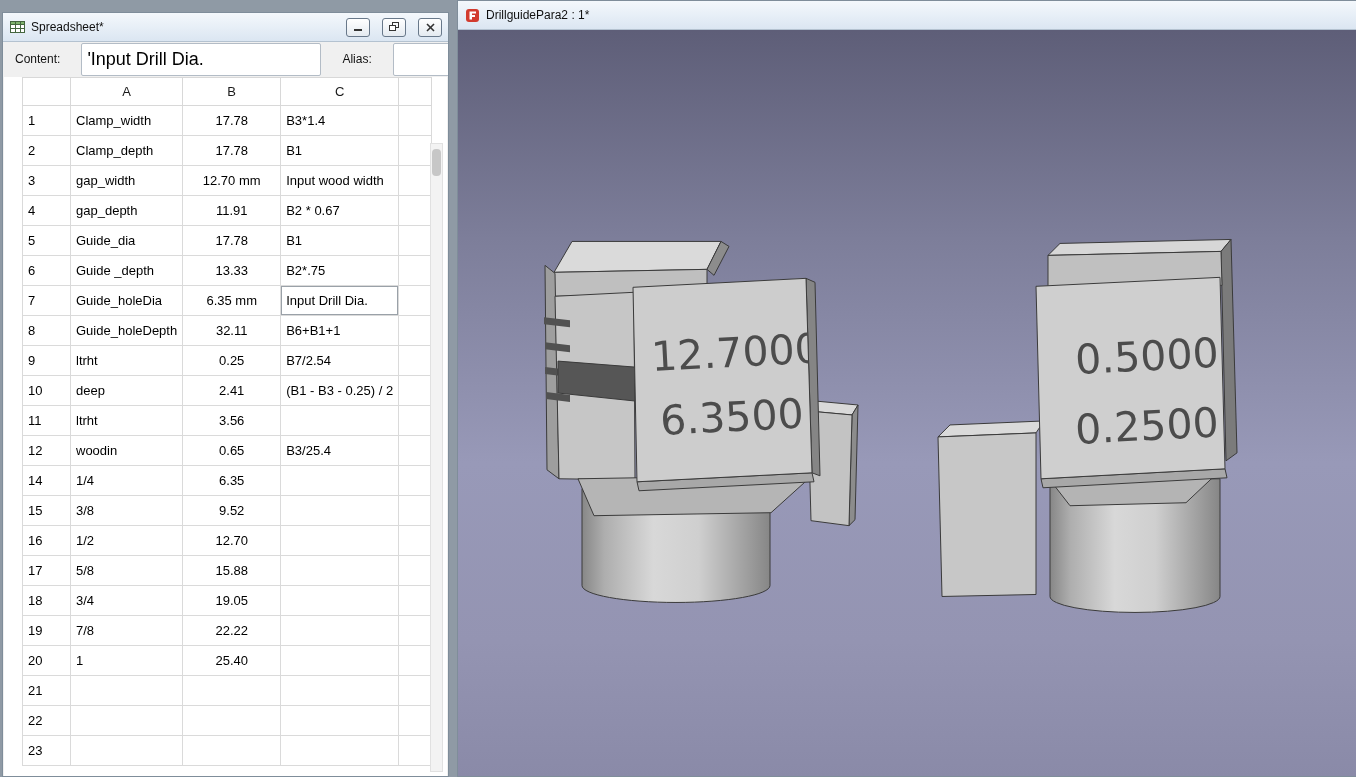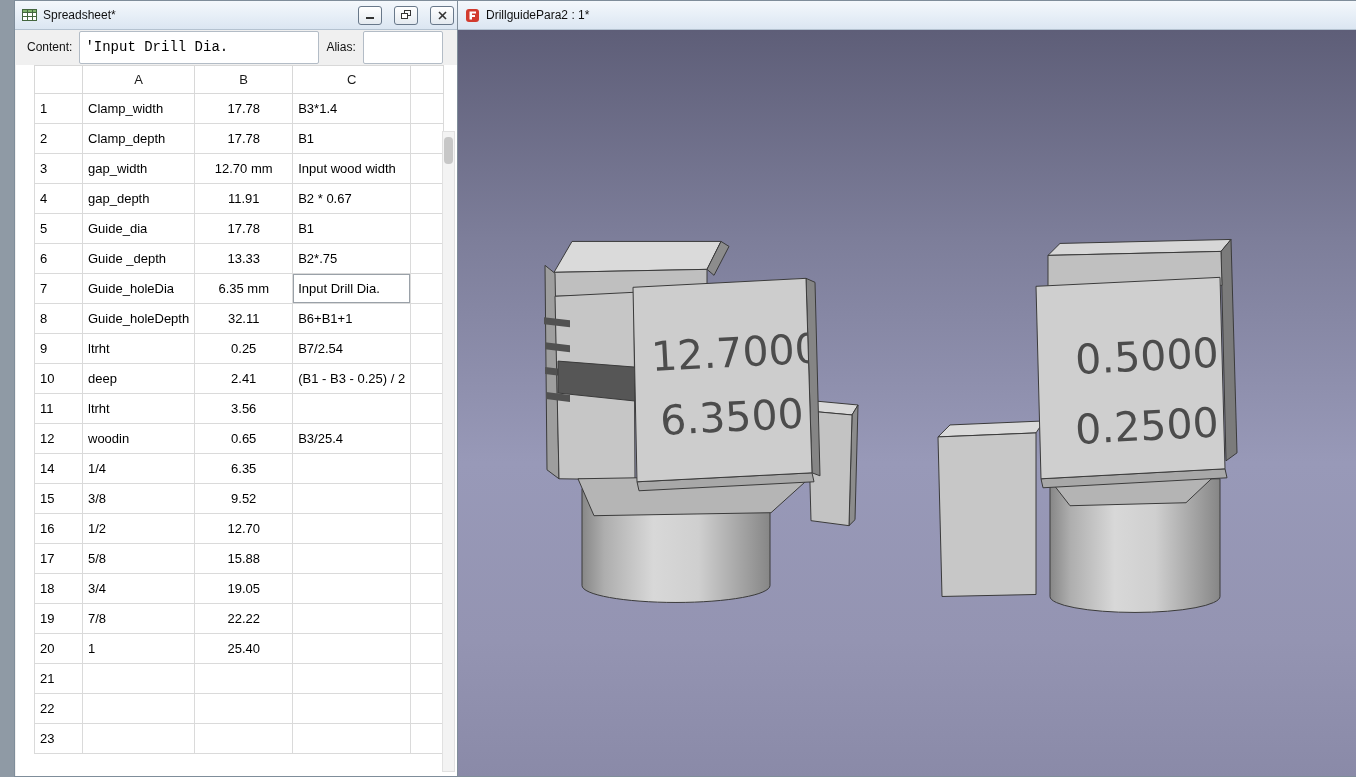--- a/index.html
+++ b/index.html
@@ -2,41 +2,41 @@
 <html><head>
 <meta charset="utf-8">
 <style>
   html,body{margin:0;padding:0;}
   body{
     width:1356px;height:777px;overflow:hidden;position:relative;
     background:#8f9aa5;font-family:"Liberation Sans",sans-serif;
     -webkit-font-smoothing:antialiased;
   }
   .win{position:absolute;top:0;bottom:0;border:1px solid #7f8d9a;background:#f0f0f0;box-sizing:border-box;overflow:hidden;}
-  .win-left{left:14px;width:447px;}
+  .win-left{left:2px;width:447px;margin-top:12px;}
   .win-right{left:457px;width:908px;}
 
   .titlebar{
     height:29px;display:flex;align-items:center;padding:0 6px;gap:6px;
     background:linear-gradient(#f4f8fc,#dbe6f2);border-bottom:1px solid #b4c2d0;
     box-sizing:border-box;
   }
   .titlebar .title{font-size:12px;color:#101010;flex:1;white-space:nowrap;}
   .winbtn{
     width:22px;height:17px;border:1px solid #68788a;border-radius:3px;
     background:linear-gradient(#ffffff,#e4eaf0);display:flex;align-items:center;justify-content:center;
     margin-left:6px;flex:0 0 auto;
   }
   .appicon{width:16px;height:16px;flex:0 0 auto;display:flex;align-items:center;justify-content:center;}
 
-  .contentbar{height:34px;display:flex;align-items:center;padding:0 10px 0 12px;gap:7px;background:#f0f0f0;}
+  .contentbar{height:34px;display:flex;align-items:center;padding:0 10px 0 12px;gap:21px;background:#f0f0f0;}
   .contentbar label{font-size:12px;color:#111;}
   .txtfield{
     height:19px;border:1px solid #b3bcc6;border-radius:2px;background:#fff;
-    font-family:Liberation Mono, monospace;font-size:14px;padding:6px 5px;box-sizing:content-box;
+    font-family:Liberation Sans, sans-serif;font-size:18px;padding:6px 5px;box-sizing:content-box;
   }
   .content-input{width:228px;}
   .alias-input{width:68px;}
 
   .sheet-area{position:absolute;top:64px;left:1px;right:1px;bottom:0;background:#ffffff;overflow:hidden;}
   table.sheet{border-collapse:collapse;table-layout:fixed;margin-left:18px;font-size:13px;}
   table.sheet th{
     height:27px;font-weight:400;color:#1a1a1a;background:#ffffff;
     border:1px solid #d8d8d8;text-align:center;font-size:13px;padding:0;
   }

